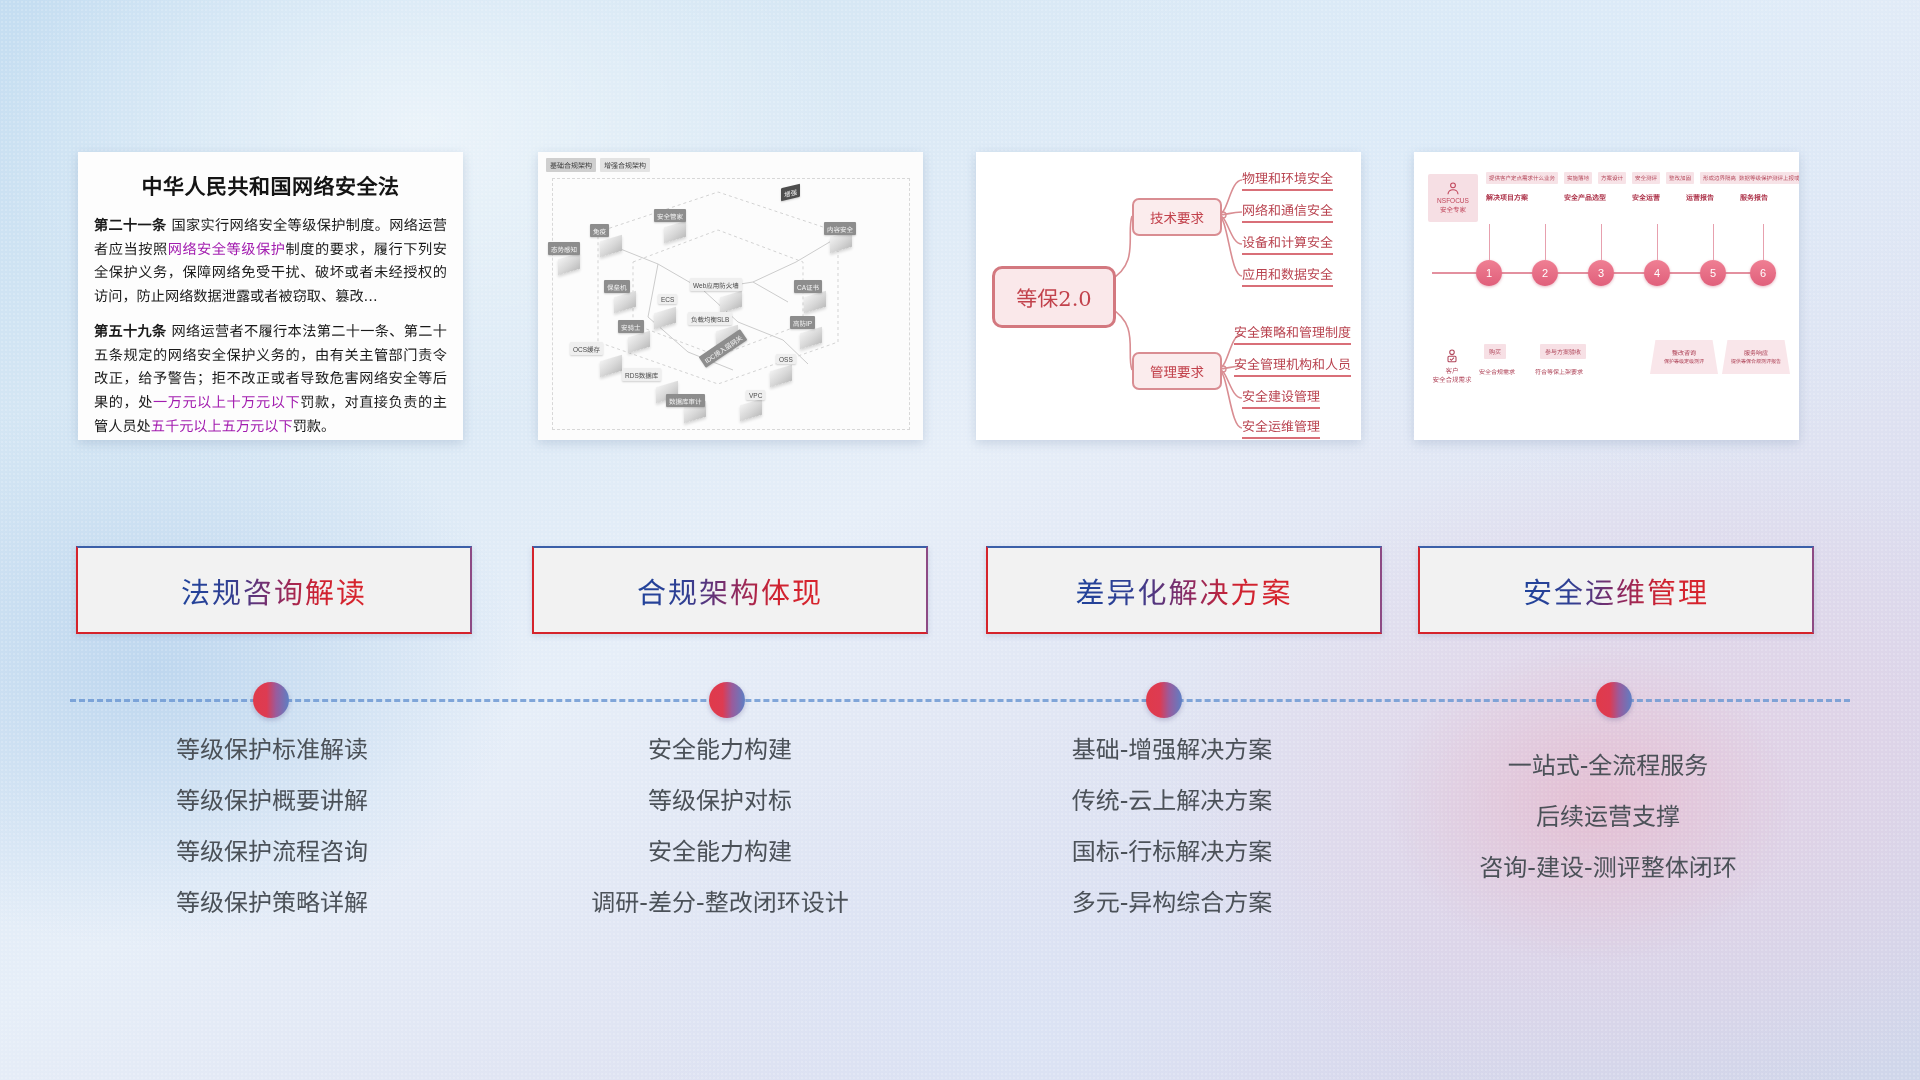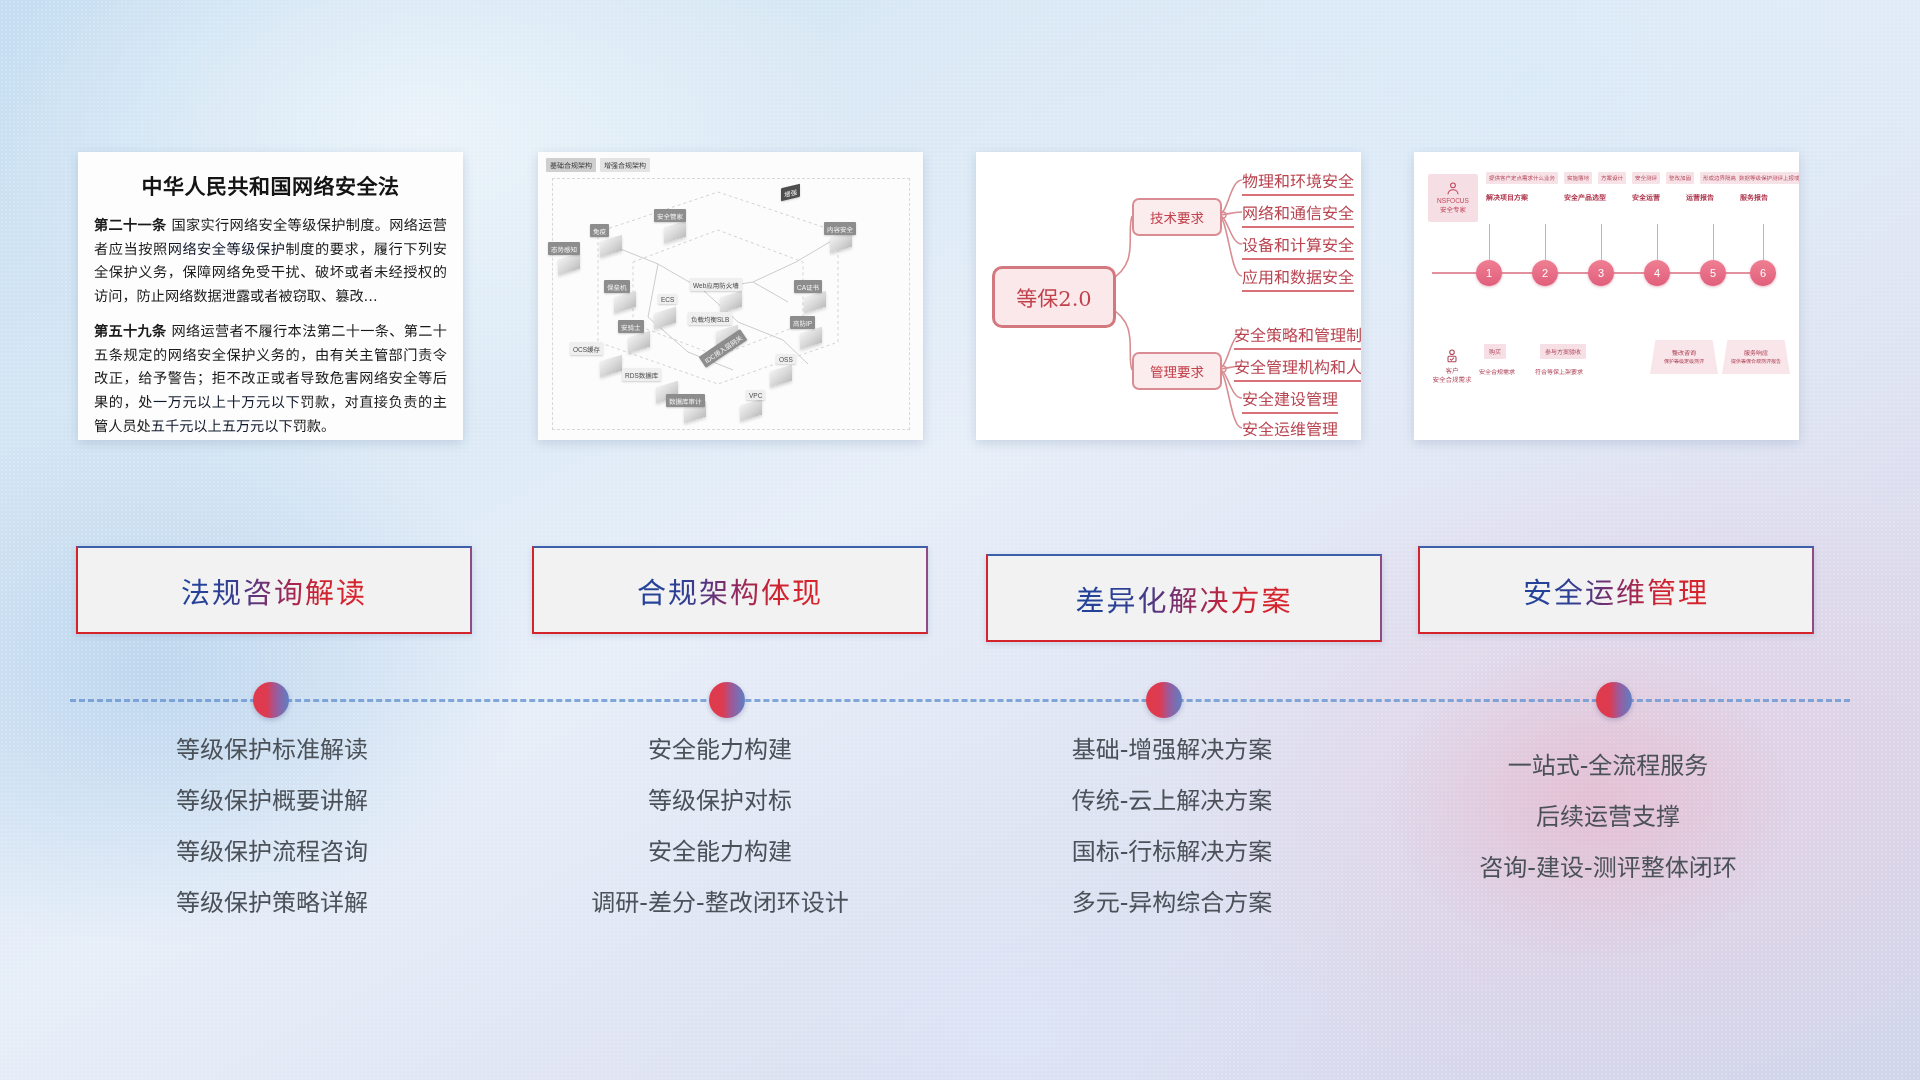--- a/index.html
+++ b/index.html
@@ -47,21 +47,21 @@
   .law{padding:14px 16px 0 16px;box-sizing:border-box;height:100%;}
   .law h2{
     margin:4px 0 14px 0;text-align:center;font-size:21px;font-weight:bold;color:#141414;
     font-family:"DejaVu Sans",sans-serif;letter-spacing:.5px;
   }
   .law p{
     margin:0 0 12px 0;font-size:14.2px;line-height:1.66;color:#1a1a1a;text-align:justify;
     font-family:"DejaVu Sans",sans-serif;
   }
   .law b{font-weight:bold;}
-  .law .red{color:#0f172a;}
+  .law .red{color:#a21caf;}
 
   
   .arch{position:relative;width:100%;height:100%;background:#fcfcfc;}
   .arch .tabbar{position:absolute;left:8px;top:6px;display:flex;gap:4px;}
   .arch .tab{font-size:7px;color:#3a3a3a;background:#e3e3e3;padding:2px 4px;border-radius:1px;}
   .arch .tab.on{background:#cfcfcf;}
   .arch .dashzone{
     position:absolute;left:14px;top:26px;width:356px;height:250px;
     border:1px dashed #d8d8d8;
   }
@@ -89,21 +89,21 @@
   }
   .mind .branch{
     position:absolute;width:86px;height:34px;
     border:2px solid #d98d92;border-radius:7px;background:#fbeced;
     display:flex;align-items:center;justify-content:center;
     font-family:"DejaVu Serif",serif;color:#c2424c;font-size:13.5px;
   }
   .mind .b1{left:156px;top:46px;}
   .mind .b2{left:156px;top:200px;}
   .mind .leaf{
-    position:absolute;font-family:"DejaVu Serif",serif;color:#b94450;font-size:16px;
+    position:absolute;font-family:"DejaVu Serif",serif;color:#b94450;font-size:13px;
     white-space:nowrap;padding-bottom:2px;border-bottom:2.5px solid #d96f78;
   }
   .mind svg{position:absolute;left:0;top:0;width:100%;height:100%;}
 
   
   .nsf{position:relative;width:100%;height:100%;background:#fff;}
   .nsf .badge{
     position:absolute;left:14px;top:22px;width:50px;height:48px;
     background:#f6dfe4;border-radius:2px;
     display:flex;flex-direction:column;align-items:center;justify-content:center;
@@ -146,21 +146,21 @@
     background:#f2f2f2;box-sizing:border-box;
     border-top:2px solid #3b5fa8;
     border-right:2px solid #8d4a84;
     border-bottom:2px solid #d5232b;
     border-left:2px solid #d5232b;
     display:flex;align-items:center;justify-content:center;
     box-shadow:0 2px 6px rgba(90,115,155,.20);
   }
   .banner.b1{left:76px;}
   .banner.b2{left:532px;}
-  .banner.b3{left:986px;margin-top:8px;}
+  .banner.b3{left:986px;}
   .banner.b4{left:1418px;}
   .banner span{
     font-size:29px;font-weight:500;letter-spacing:2px;
     font-family:"DejaVu Sans",sans-serif;
     background:linear-gradient(90deg,#20439b 0%,#2f3f93 26%,#8a2a63 52%,#cf2230 74%,#d8242c 100%);
     -webkit-background-clip:text;background-clip:text;color:transparent;
   }
 
   
   .timeline{position:absolute;left:0;top:670px;width:1920px;height:60px;}

